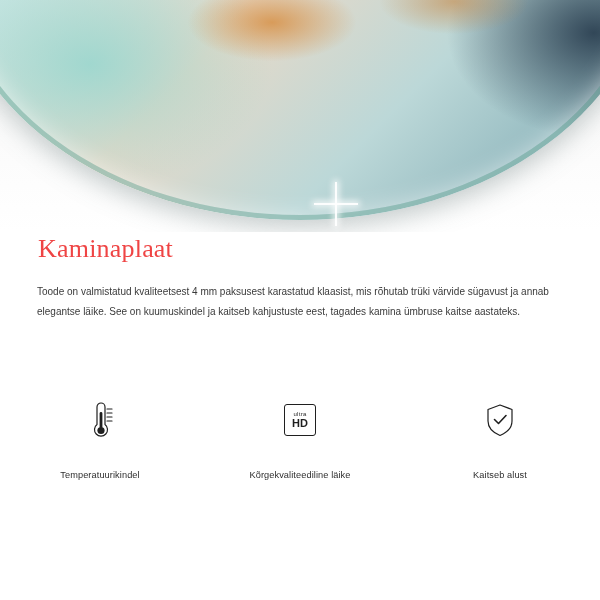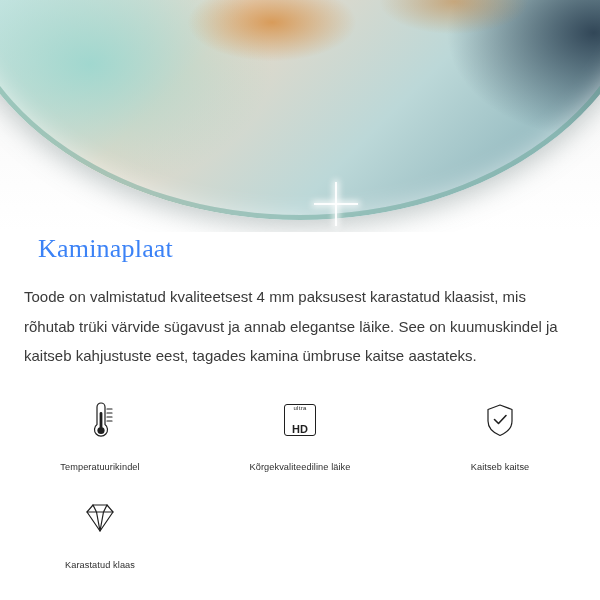--- a/index.html
+++ b/index.html
@@ -110,30 +110,30 @@
     top: 232px;
     width: 600px;
   }
   .headline {
     margin: 0;
     padding: 0 38px;
     font-family: "Liberation Serif", serif;
     font-weight: 400;
     font-size: 26px;
     line-height: 1.32;
-    color: #3b82f6;
+    color: #ef4444;
     letter-spacing: 0.2px;
   }
   .headline .line2 {
     display: block;
   }
   .desc {
     margin: 16px 0 0 0;
-    padding: 0 24px;
-    font-size: 15px;
+    padding: 0 37px;
+    font-size: 10px;
     line-height: 1.95;
     color: #3a3a3a;
     max-width: 560px;
   }
 
   
   .features {
     position: absolute;
     left: 0;
     top: 396px;
@@ -148,21 +148,21 @@
     align-items: center;
     justify-content: flex-start;
   }
   .feature-icon {
     height: 48px;
     display: flex;
     align-items: center;
     justify-content: center;
   }
   .feature-label {
-    margin-top: 18px;
+    margin-top: 26px;
     font-size: 9.2px;
     color: #2e2e2e;
     text-align: center;
     letter-spacing: 0.1px;
   }
 
   
   .ico {
     stroke: #1f1f1f;
     fill: none;
@@ -175,21 +175,21 @@
     stroke: none;
   }
   .hd-box {
     width: 30px;
     height: 30px;
     border: 1.2px solid #1f1f1f;
     border-radius: 3px;
     display: flex;
     flex-direction: column;
     align-items: center;
-    justify-content: space-between;
+    justify-content: center;
     line-height: 1;
   }
   .hd-small {
     font-size: 6px;
     letter-spacing: 0.3px;
     color: #1f1f1f;
   }
   .hd-big {
     font-size: 11px;
     font-weight: bold;
@@ -242,30 +242,21 @@
       <div class="feature-label">Kõrgekvaliteediline läike</div>
     </div>
 
     <div class="feature">
       <div class="feature-icon">
         <svg width="38" height="44" viewBox="0 0 38 44" aria-hidden="true">
           <path class="ico" d="M19 7 L31 11.5 V23 c0 7.5 -6 12 -12 14.5 C13 35 7 30.5 7 23 V11.5 Z"></path>
           <path class="ico" style="stroke-width:1.6" d="M13.5 21.5 l4 4 l7.5 -8"></path>
         </svg>
       </div>
-      <div class="feature-label">Kaitseb kaitse</div>
-    </div>
-
-    <div class="feature">
-      <div class="feature-icon">
-        <svg width="44" height="40" viewBox="0 0 44 40" aria-hidden="true">
-          <path class="ico" d="M9 14 L15 7 H29 L35 14 L22 33 Z"></path>
-          <path class="ico" d="M9 14 H35 M15 7 L18.5 14 L22 33 M29 7 L25.5 14 L22 33 M18.5 14 H25.5"></path>
-        </svg>
-      </div>
-      <div class="feature-label">Karastatud klaas</div>
-    </div>
+      <div class="feature-label">Kaitseb alust</div>
+    </div>
+
 
 
 
   </div>
 
 </div>
 
 </body></html>

